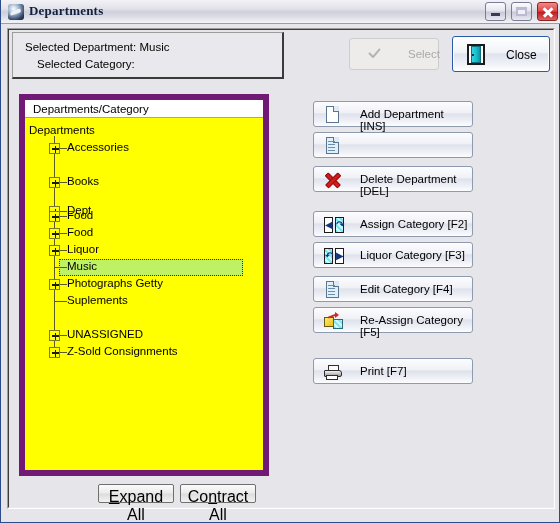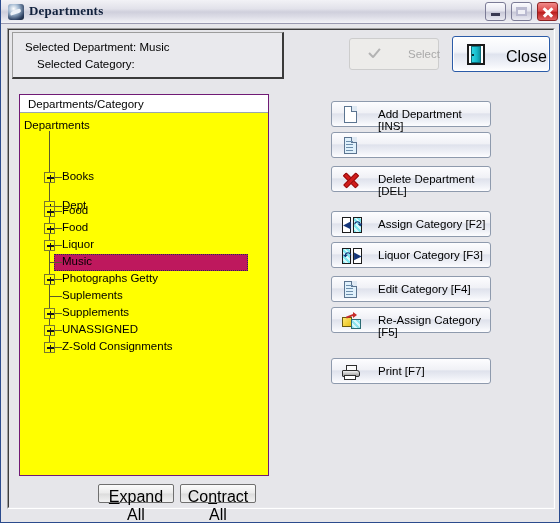--- a/index.html
+++ b/index.html
@@ -104,27 +104,27 @@
   .chk-icon:before{left:1px;top:5px;width:6px;height:2.4px;transform:rotate(45deg);}
   .chk-icon:after{left:4px;top:3px;width:11px;height:2.4px;transform:rotate(-50deg);}
 
   #btn-close{
     left:451px;top:36px;width:98px;height:36px;
     border:1px solid #2b5ba8;
     border-radius:3px;
     background:linear-gradient(to bottom,#ffffff 0%,#f2f4f9 44%,#dfe3ee 51%,#f0f2f8 80%,#ffffff 100%);
     box-shadow:inset 0 0 0 1px #ffffff;
   }
-  #btn-close .lbl{left:53px;top:11px;font-size:16px;}
+  #btn-close .lbl{left:53px;top:11px;font-size:12px;}
   .door-icon{position:absolute;left:14px;top:7px;width:18px;height:21px;}
   .door-frame{position:absolute;left:0;top:0;width:18px;height:21px;border:2px solid #1b1b1b;box-sizing:border-box;background:#ffffff;}
   .door-leaf{position:absolute;left:4px;top:2px;width:10px;height:17px;background:linear-gradient(to right,#2fd5e2 0%,#16b9c9 60%,#0f8f9e 100%);border:1px solid #0b6f7c;box-sizing:border-box;}
   .door-knob{position:absolute;left:5px;top:10px;width:2px;height:2px;background:#06343a;}
 
-  .btn.side{left:330px;width:160px;height:26px;}
+  .btn.side{left:312px;width:160px;height:26px;}
   .btn.side .lbl{left:46px;top:6px;}
   .btn-ico{position:absolute;left:10px;top:4px;width:18px;height:18px;}
 
   
   .ico-page{position:absolute;left:2px;top:0;width:13px;height:17px;background:#ffffff;border:1px solid #5b7490;box-sizing:border-box;}
   .ico-page:after{content:"";position:absolute;right:-1px;top:-1px;width:5px;height:5px;background:#dfe9f3;border-left:1px solid #5b7490;border-bottom:1px solid #5b7490;}
   .ico-lines{position:absolute;left:4px;top:4px;width:7px;height:1px;background:#6d8eac;box-shadow:0 3px 0 #6d8eac,0 6px 0 #6d8eac,0 9px 0 #6d8eac;}
   .ico-page.filled{background:#dff0fb;}
 
   .ico-x{position:absolute;left:1px;top:1px;width:16px;height:16px;}
@@ -148,21 +148,21 @@
   .cube-arrow:after{content:"";position:absolute;right:0;top:0;border-left:4px solid #c62b2b;border-top:3px solid transparent;border-bottom:3px solid transparent;}
 
   .ico-printer{position:absolute;left:0;top:2px;width:19px;height:15px;}
   .pr-body{position:absolute;left:0;top:5px;width:18px;height:7px;background:linear-gradient(to bottom,#f2f2f2,#9d9d9d);border:1px solid #2e2e2e;box-sizing:border-box;border-radius:1px 3px 2px 1px;}
   .pr-top{position:absolute;left:4px;top:0;width:11px;height:6px;background:#fbfbfb;border:1px solid #2e2e2e;box-sizing:border-box;}
   .pr-out{position:absolute;left:2px;top:10px;width:12px;height:5px;background:#ffffff;border:1px solid #2e2e2e;box-sizing:border-box;}
 
   
   .treewrap{
     position:absolute;left:18px;top:94px;width:250px;height:382px;
-    border:1px solid #701a75;
+    border:6px solid #701a75;
     background:#ffff00;
     box-sizing:border-box;
   }
   .treehead{
     position:absolute;left:0;top:0;right:0;height:18px;
     background:#ffffff;
     border-bottom:1px solid #9aa6ac;
     box-sizing:border-box;
   }
   .treehead span{position:absolute;left:8px;top:3px;font-size:11.5px;color:#000;}
@@ -173,21 +173,21 @@
   .tnode.child .tlabel{left:42px;}
   .plusbox{
     position:absolute;left:24px;top:3px;width:11px;height:11px;
     border:1px solid #7a7a2e;background:#ffff00;box-sizing:border-box;
   }
   .plusbox:before{content:"";position:absolute;left:2px;top:4.2px;width:6.5px;height:1.4px;background:#1a1a1a;}
   .plusbox:after{content:"";position:absolute;left:4.5px;top:2px;width:1.4px;height:6.5px;background:#1a1a1a;}
   .vline{position:absolute;left:29px;width:1px;background:#5c5c2a;}
   .hline{position:absolute;height:1px;background:#5c5c2a;left:35px;width:7px;top:8px;}
   .hline.leaf{left:29px;width:13px;}
-  .tnode.sel{background:#be185d;outline:1px dotted #2a2a5a;outline-offset:-1px;left:34px;right:20px;padding-left:36px;}
+  .tnode.sel{background:#bef264;outline:1px dotted #2a2a5a;outline-offset:-1px;left:34px;right:20px;padding-left:36px;}
   .tnode.sel .tlabel{left:8px;}
 
   
   .btn.bottom{
     height:19px;top:484px;
     border:1px solid #6f6f6f;border-radius:2px;
     background:linear-gradient(to bottom,#fbfbfb 0%,#ebebeb 48%,#dcdcdc 52%,#f2f2f2 100%);
   }
   .btn.bottom .lbl{left:0;right:0;top:3px;text-align:center;font-size:16px;}
   .btn.bottom .lbl u{text-decoration:underline;}
@@ -244,20 +244,25 @@
 
   <div class="treewrap">
     <div class="treehead">
       <span>Departments/Category</span>
     </div>
     <div class="treebody" id="treebody">
         <span class="vline" style="top: 17px; height: 216px;"></span>
         <div class="tnode root" style="top: 4px;">
           <span class="tlabel">Departments</span>
         </div>
+        <div class="tnode child" style="top: 21px;">
+          <span class="hline"></span>
+          <span class="plusbox"></span>
+          <span class="tlabel">Accessories</span>
+        </div>
         <div class="tnode child" style="top: 55px;">
           <span class="hline"></span>
           <span class="plusbox"></span>
           <span class="tlabel">Books</span>
         </div>
         <div class="tnode child" style="top: 84px;">
           <span class="hline"></span>
           <span class="plusbox"></span>
           <span class="tlabel">Dept</span>
         </div>
@@ -280,25 +285,20 @@
           <span class="tlabel">Music</span>
         </div>
         <div class="tnode child" style="top: 157px;">
           <span class="hline"></span>
           <span class="plusbox"></span>
           <span class="tlabel">Photographs Getty</span>
         </div>
         <div class="tnode child" style="top: 174px;">
           <span class="hline leaf"></span>
           <span class="tlabel">Suplements</span>
-        </div>
-        <div class="tnode child" style="top: 191px;">
-          <span class="hline"></span>
-          <span class="plusbox"></span>
-          <span class="tlabel">Supplements</span>
         </div>
         <div class="tnode child" style="top: 208px;">
           <span class="hline"></span>
           <span class="plusbox"></span>
           <span class="tlabel">UNASSIGNED</span>
         </div>
         <div class="tnode child" style="top: 225px;">
           <span class="hline"></span>
           <span class="plusbox"></span>
           <span class="tlabel">Z-Sold Consignments</span>

